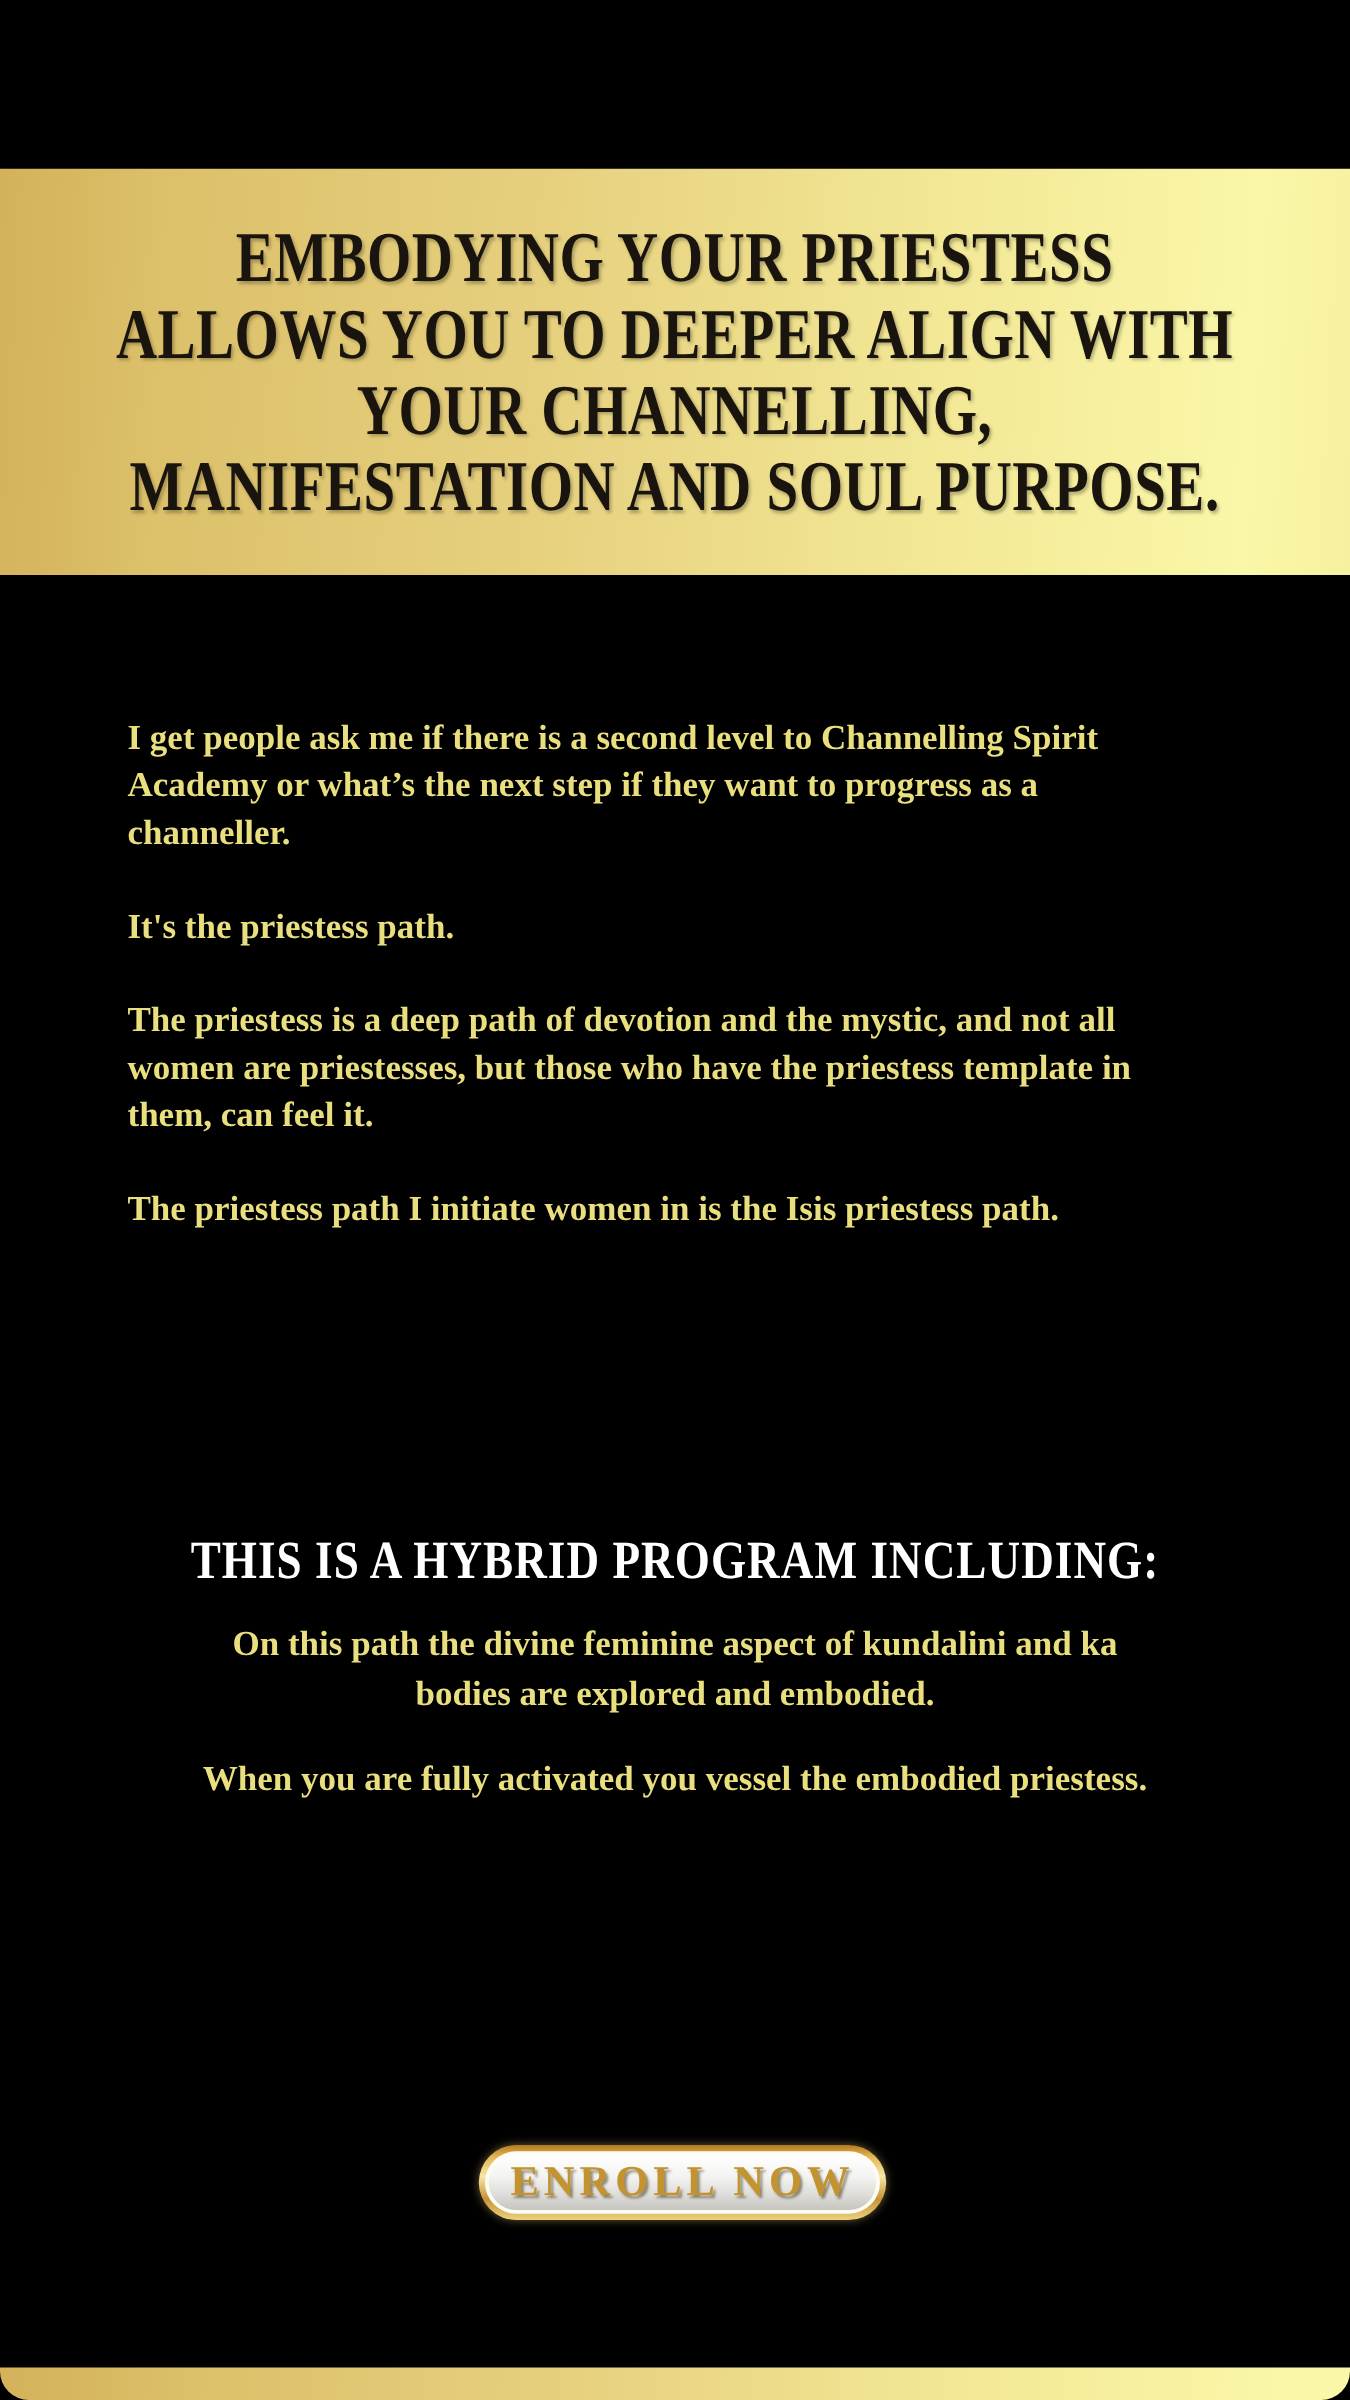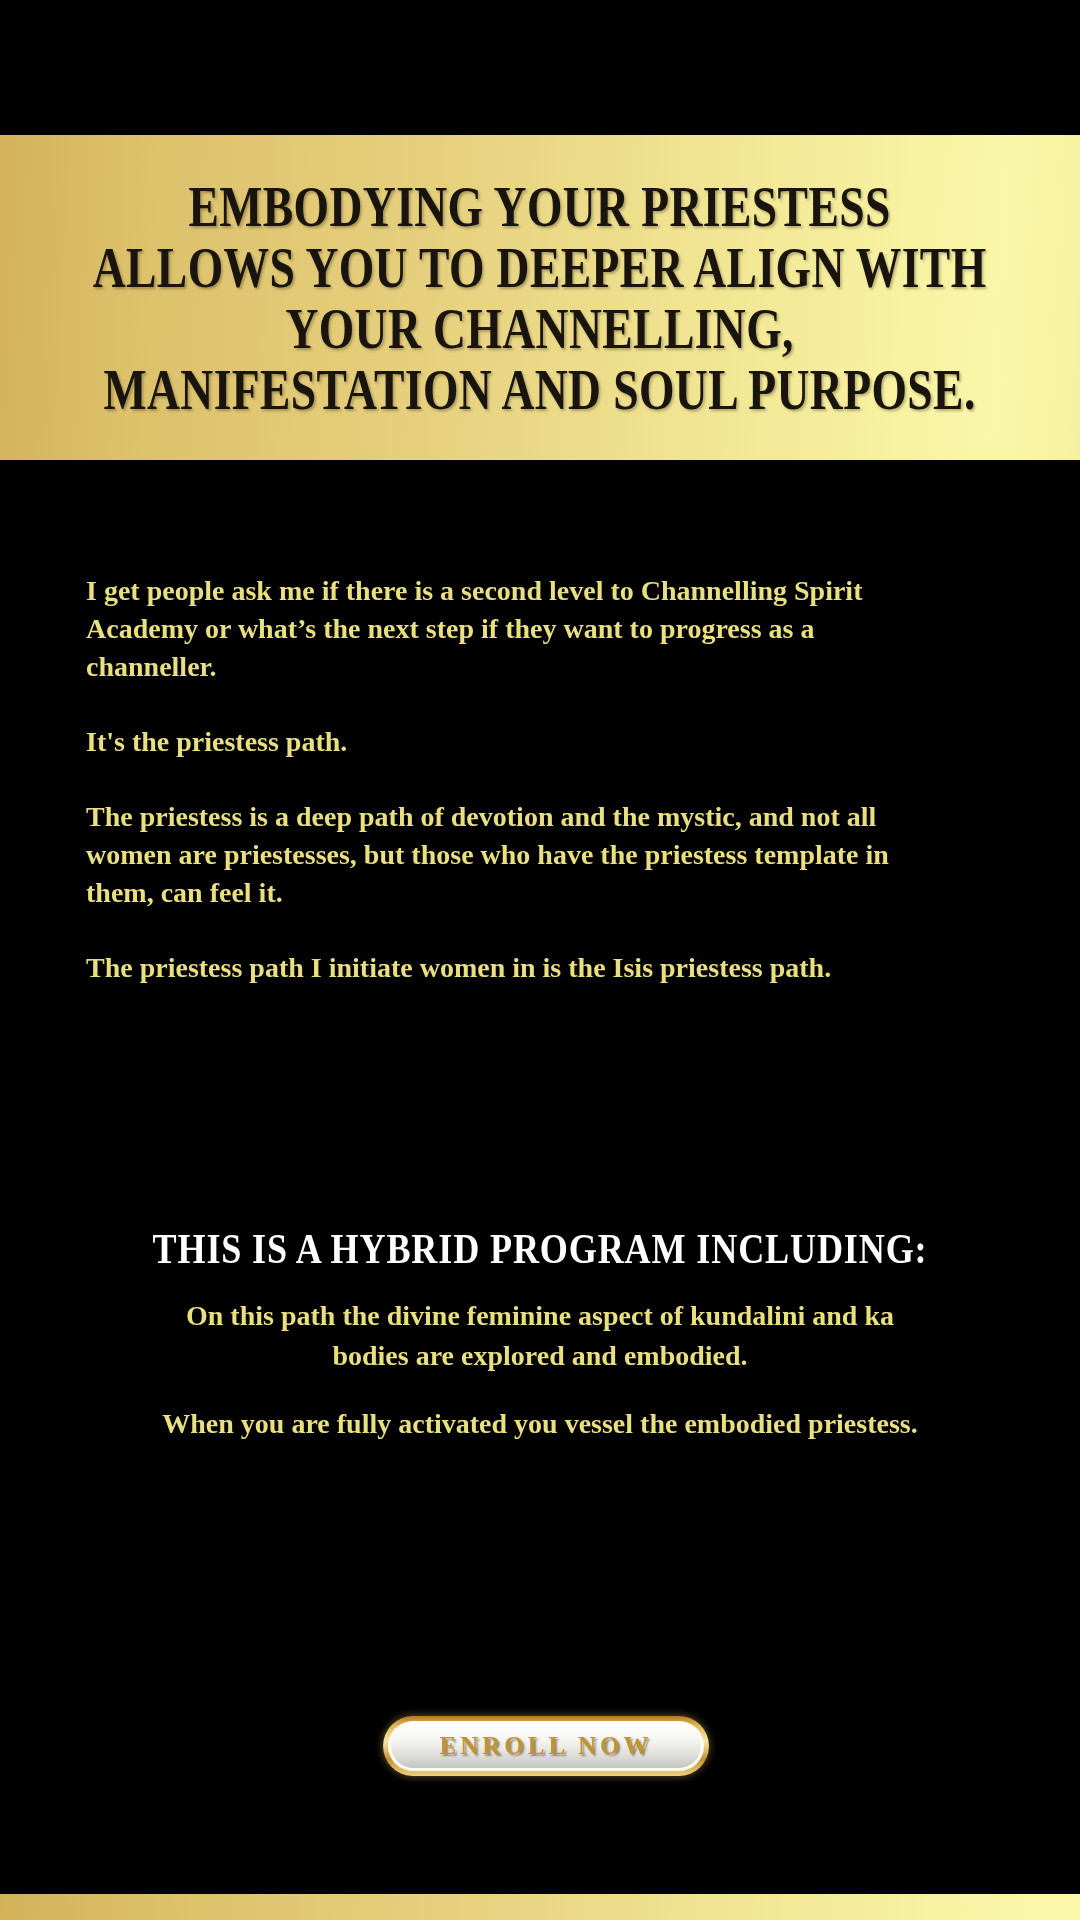--- a/index.html
+++ b/index.html
@@ -3,20 +3,21 @@
 <meta charset="utf-8">
 <style>
   html, body { margin: 0; padding: 0; background: #000; }
   #canvas {
     position: relative;
     width: 1080px;
     height: 1920px;
     background: #000000;
     overflow: hidden;
     font-family: "Liberation Serif", "DejaVu Serif", serif;
+    border-radius: 23px;
   }
 
   
   .banner {
     position: absolute;
     top: 135px; left: 0;
     width: 1080px; height: 325px;
     background: linear-gradient(93deg,
       #D3B25A 0%, #DCC06A 12%, #E6D07E 40%,
       #F2E795 68%, #FAF7A8 92%, #F6F1A0 100%);
@@ -42,21 +43,21 @@
     position: absolute;
     top: 572px; left: 86px;
     width: 975px;
     color: #E9DF7E;
     font-weight: bold;
     font-size: 28px;
     line-height: 38px;
     text-align: left;
   }
   .intro p {
-    margin: 0 0 37px 0;
+    margin: 0 0 37px 16px;
     white-space: pre-line;
   }
 
   
   .program-heading {
     position: absolute;
     top: 1224px; left: 0;
     width: 1080px;
     margin: 0;
     font-weight: bold;
@@ -114,21 +115,21 @@
     position: absolute;
     inset: 8px;
     border-radius: 24px;
     background: linear-gradient(180deg,
       #FFFFFF 0%, #F4F4F2 38%, #DEDDD9 72%, #C6C4BF 100%);
     display: flex; align-items: center; justify-content: center;
   }
   .cta-label {
     font-family: "Liberation Serif", "DejaVu Serif", serif;
     font-weight: bold;
-    font-size: 25px;
+    font-size: 34px;
     letter-spacing: 4px;
     color: #C3932F;
     text-shadow: 2px 2px 2px rgba(70,58,25,0.55);
     white-space: nowrap;
   }
 
   
   .bottom-strip {
     position: absolute;
     left: 0; bottom: 0;

